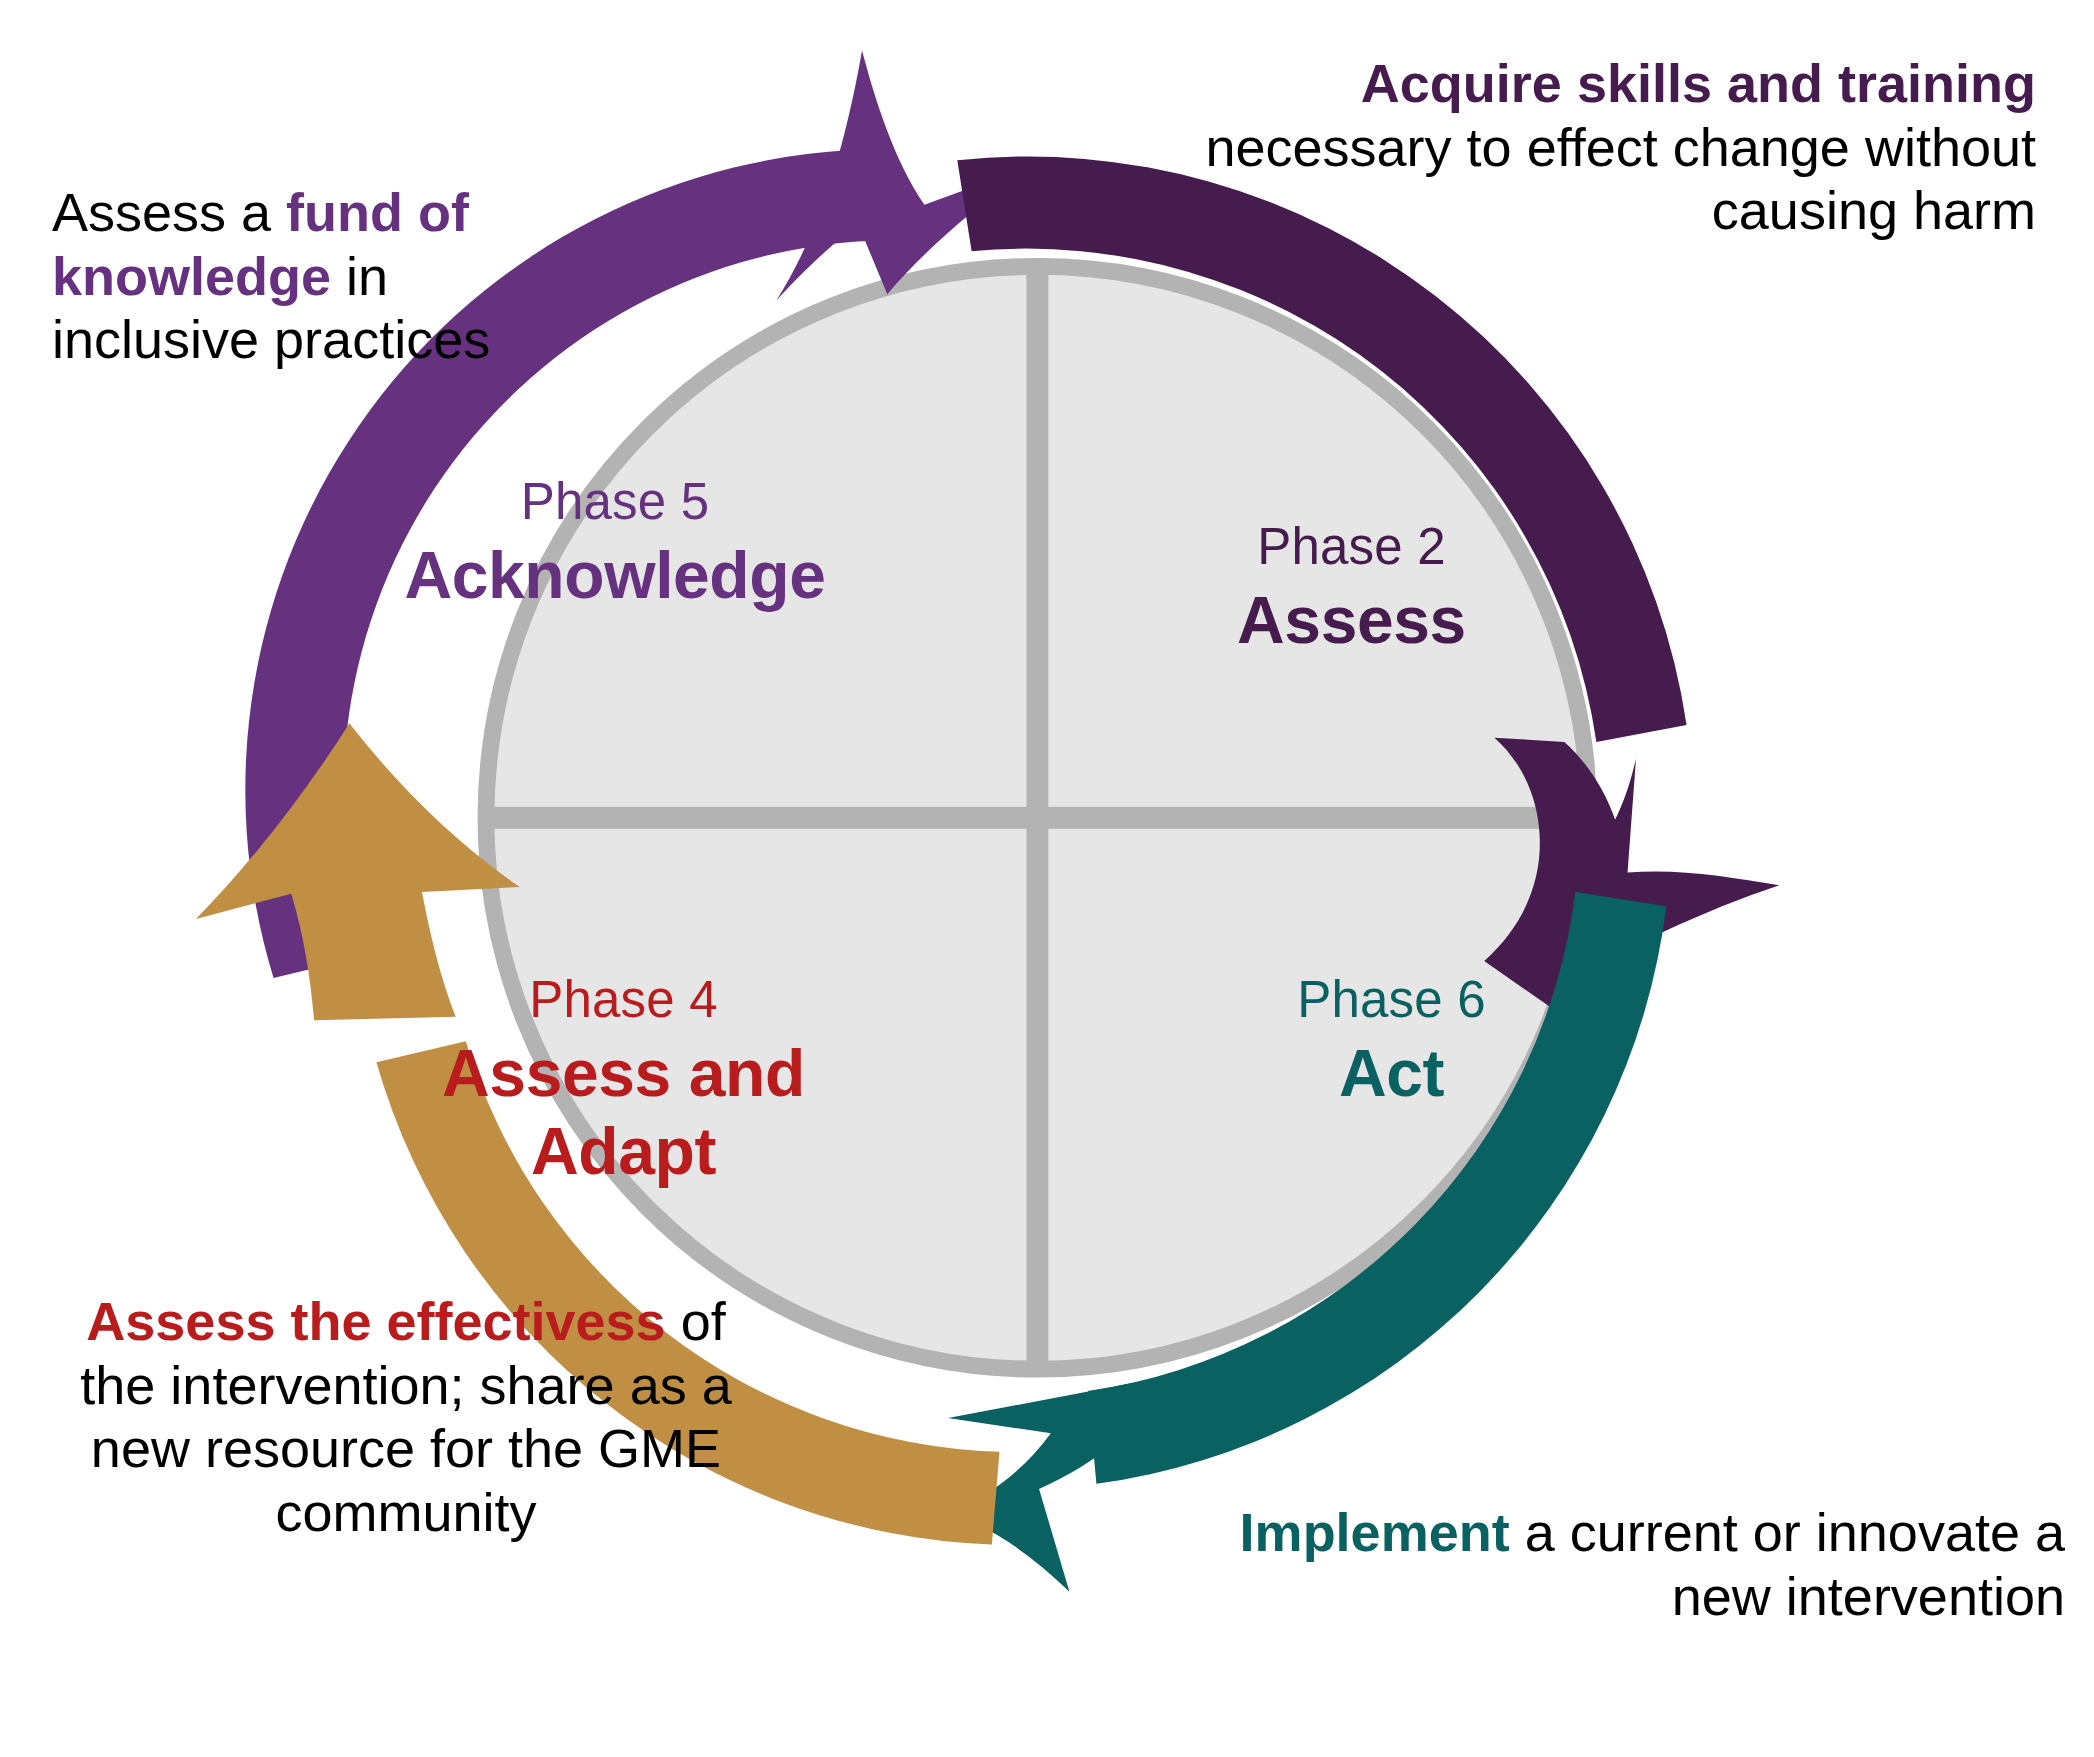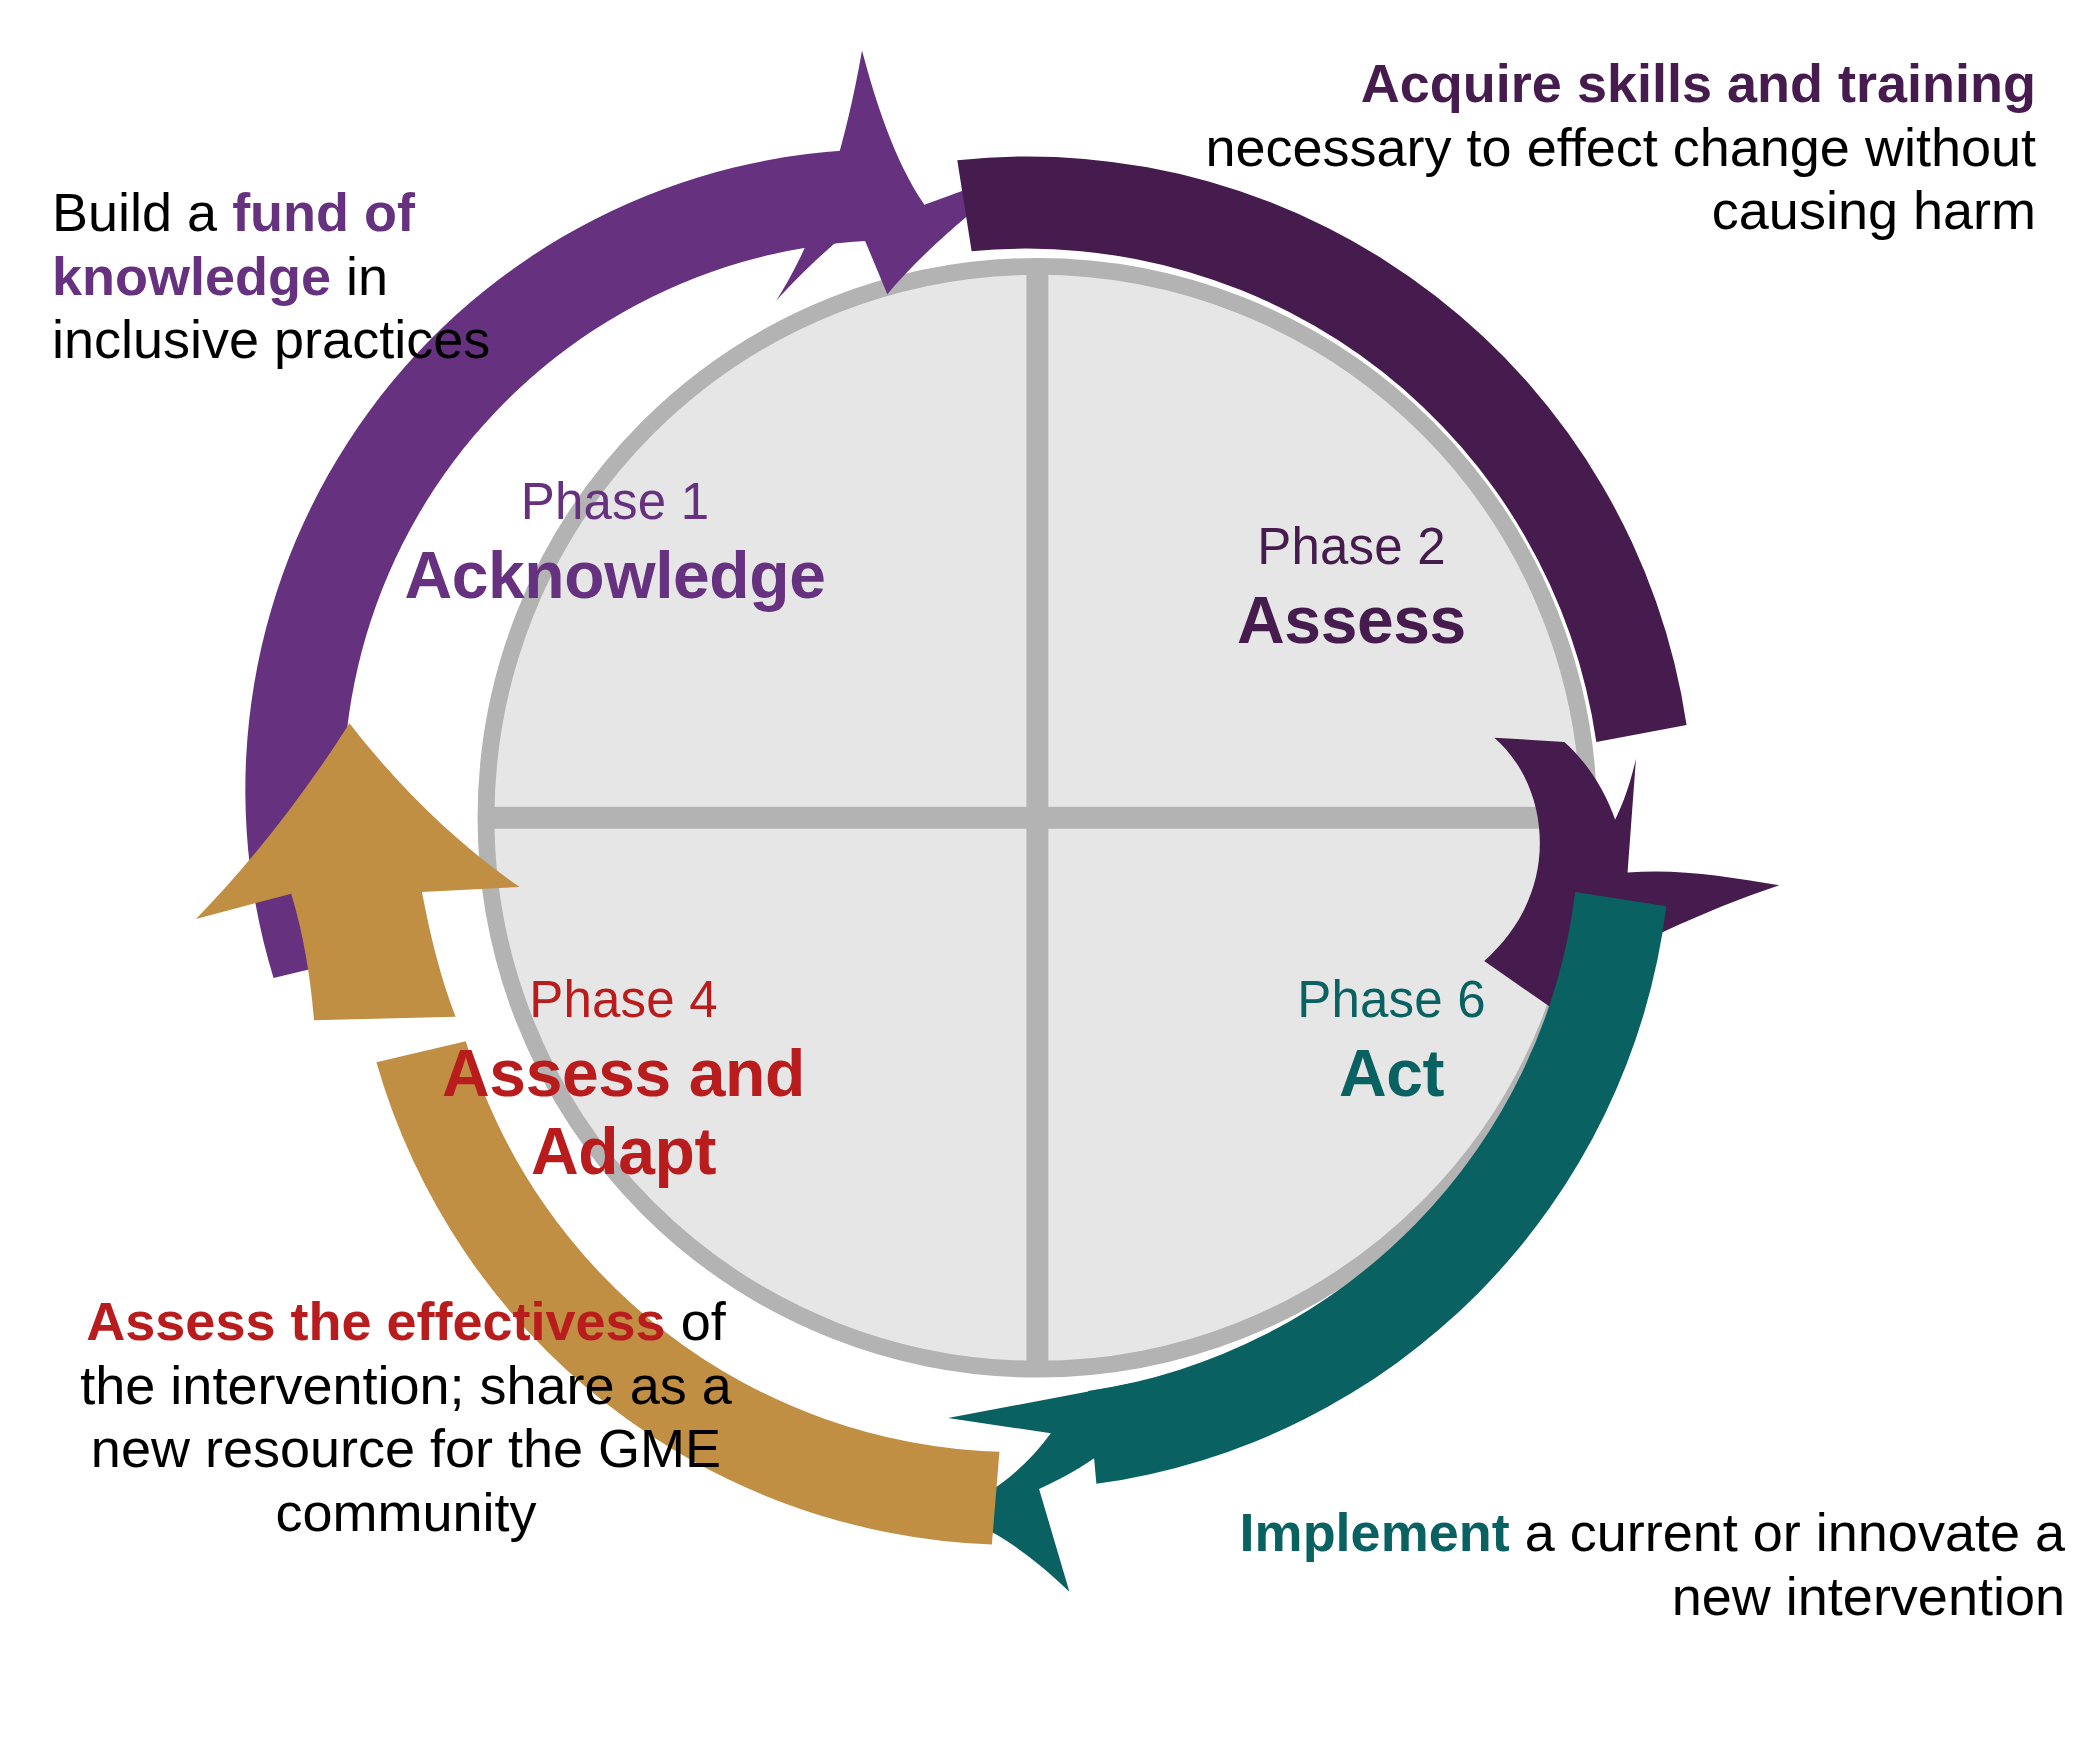--- a/index.html
+++ b/index.html
@@ -211,42 +211,42 @@
                C 510 1110 522 1160 540 1206
                L 372 1210
                C 368 1160 360 1110 345 1060
                L 232 1090
                C 300 1020 362 940 414 858 Z" fill="#C08F44"></path>
     </g>
 
   </svg>
 
   <div class="quadrant-label" id="q1">
-    <span class="phase-num c-lightpurple">Phase 1</span>
+    <span class="phase-num c-lightpurple">Phase 5</span>
     <span class="phase-name c-lightpurple">Acknowledge</span>
   </div>
 
   <div class="quadrant-label" id="q2">
     <span class="phase-num c-darkpurple">Phase 2</span>
     <span class="phase-name c-darkpurple">Assess</span>
   </div>
 
   <div class="quadrant-label" id="q4">
     <span class="phase-num c-gold">Phase 4</span>
     <span class="phase-name c-gold">Assess and</span>
     <span class="phase-name c-gold" style="margin-top:0;">Adapt</span>
   </div>
 
   <div class="quadrant-label" id="q3">
     <span class="phase-num c-teal">Phase 6</span>
     <span class="phase-name c-teal">Act</span>
   </div>
 
   <div class="callout" id="callout-tl">
-    <span class="c-black">Build a </span><b class="c-lightpurple">fund of knowledge</b><span class="c-black"> in inclusive practices</span>
+    <span class="c-black">Assess a </span><b class="c-lightpurple">fund of knowledge</b><span class="c-black"> in inclusive practices</span>
   </div>
 
   <div class="callout" id="callout-tr">
     <b class="c-darkpurple">Acquire skills and training</b><br>
     <span class="c-black">necessary to effect change without causing harm</span>
   </div>
 
   <div class="callout" id="callout-bl">
     <b class="c-gold">Assess the effectivess</b><span class="c-black"> of the intervention; share as a new resource for the GME community</span>
   </div>

